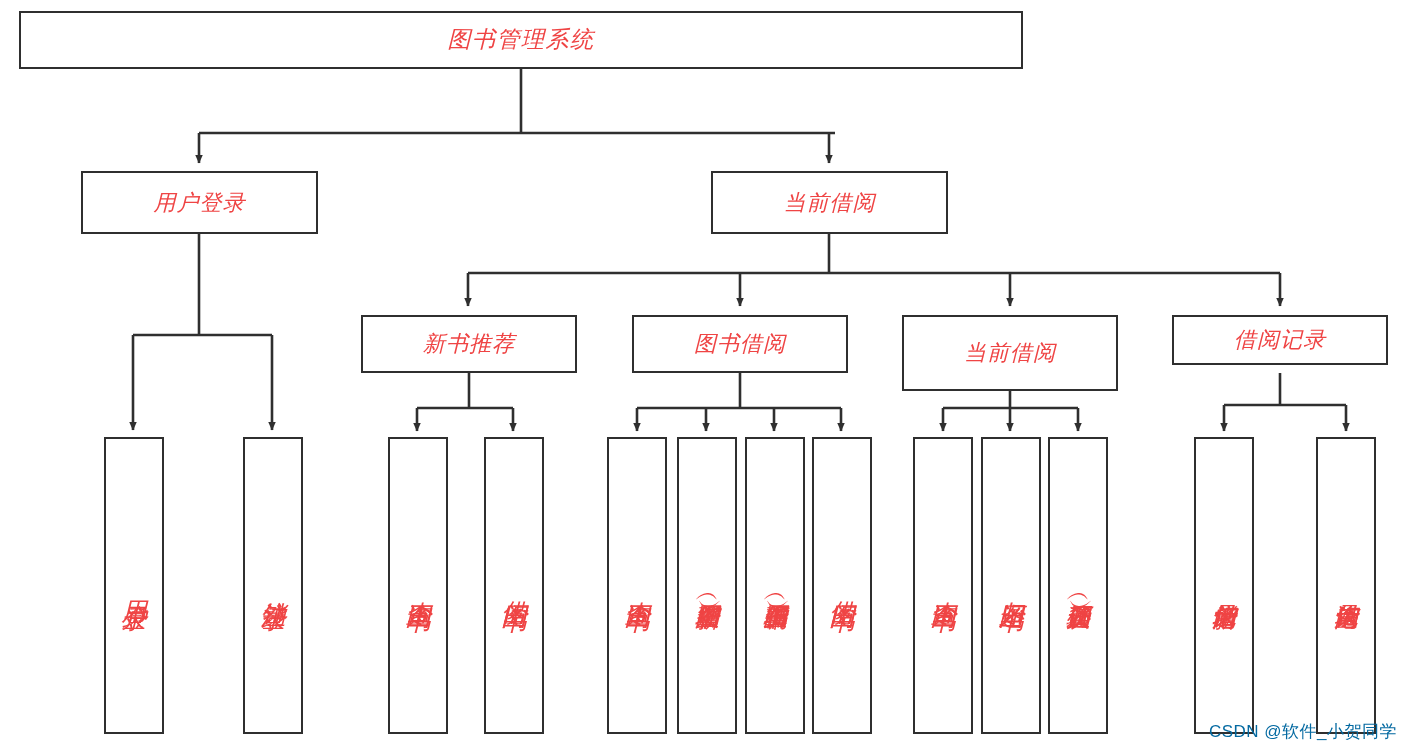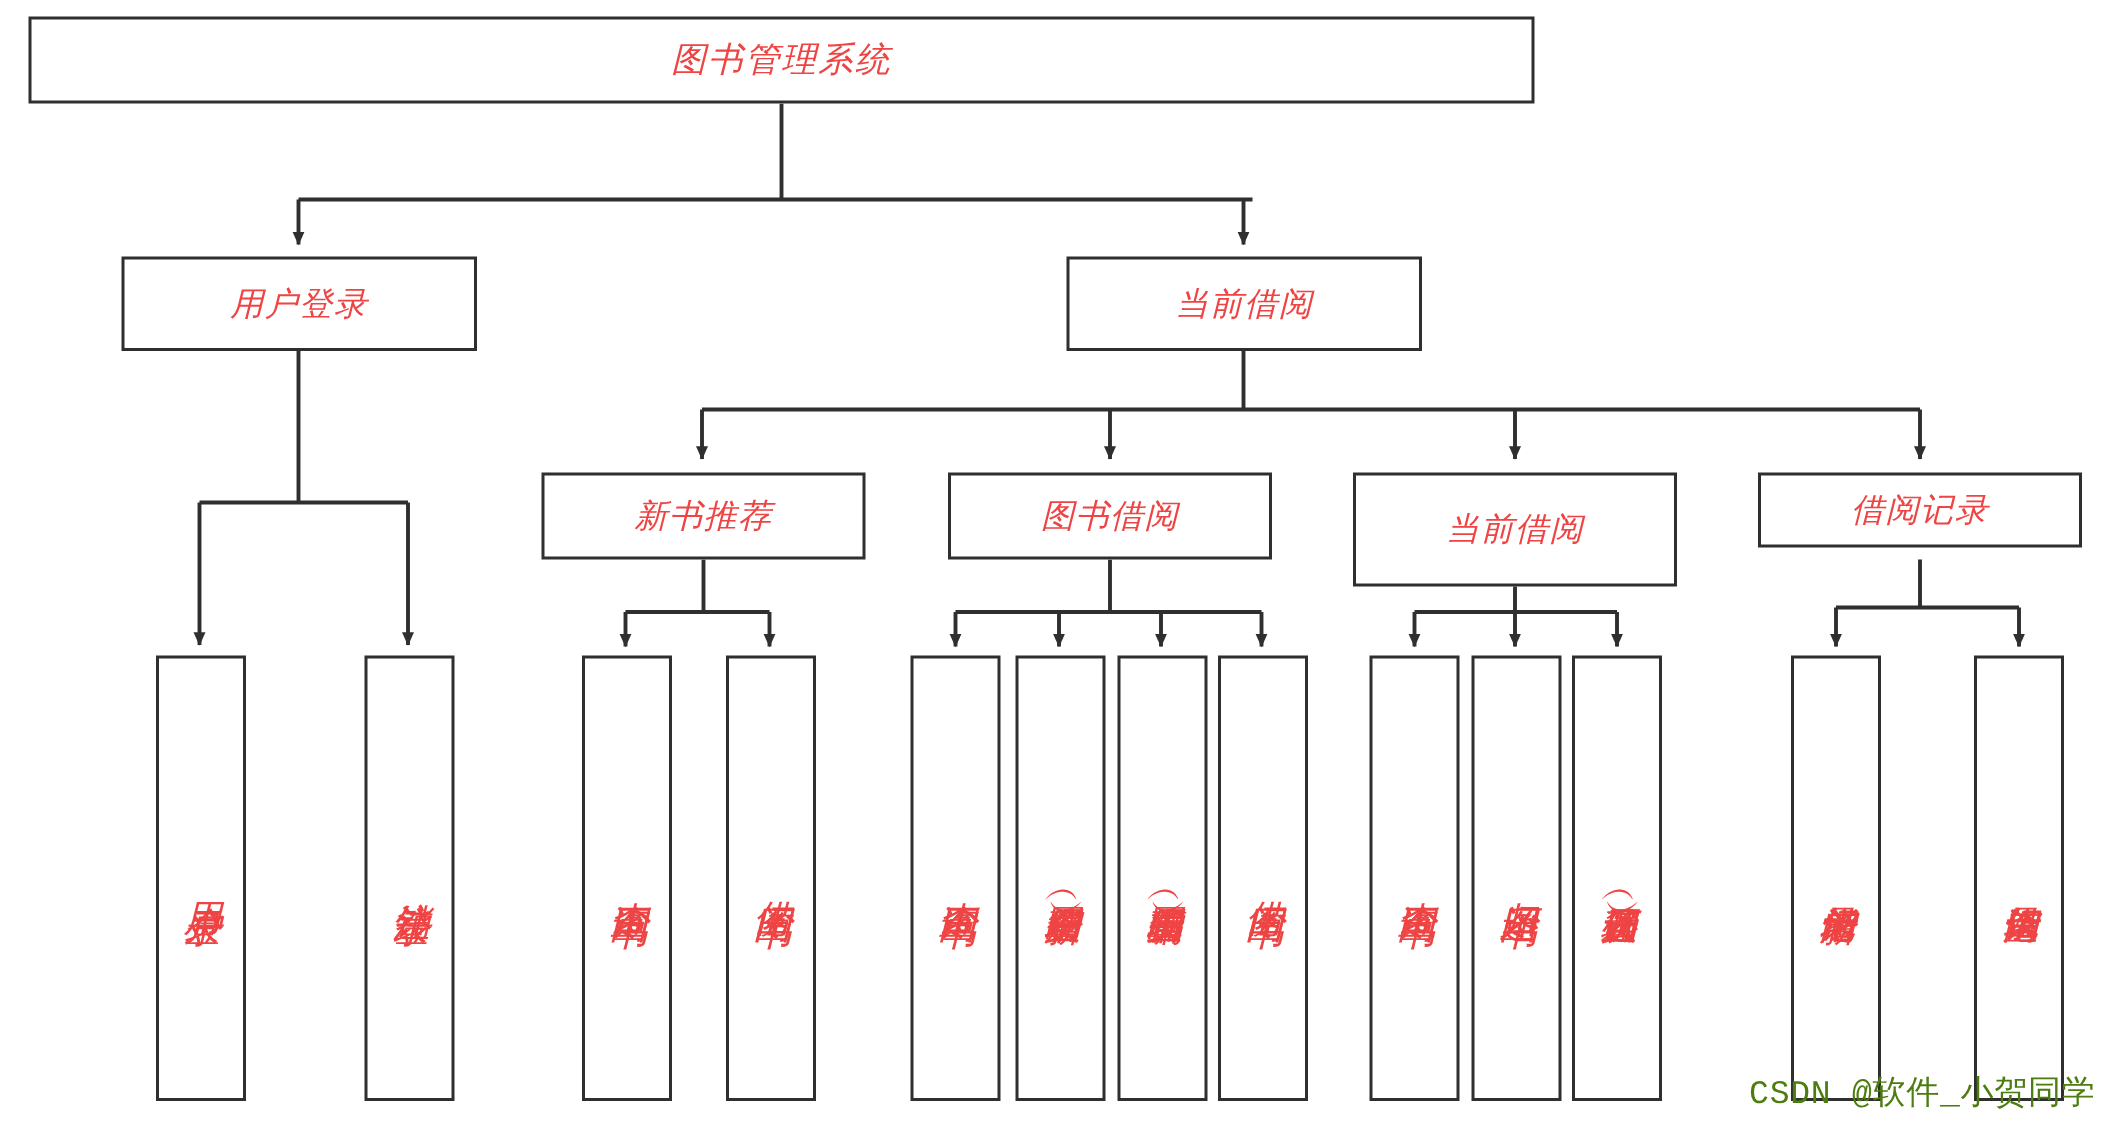--- a/index.html
+++ b/index.html
@@ -67,26 +67,26 @@
     max-height: 100%;
   }
   .node.vert.tight .lbl {
     font-size: 24px;
     letter-spacing: 0px;
   }
   #watermark {
     position: absolute;
     right: 8px;
     bottom: 4px;
-    font-size: 22px;
-    color: #4d7c0f;
+    font-size: 17px;
+    color: #0369a1;
     letter-spacing: 0.5px;
     z-index: 5;
     white-space: nowrap;
-    font-family: Liberation Mono, monospace;
+    font-family: Liberation Sans, sans-serif;
   }
 </style>
 </head>
 <body>
 
 <div id="canvas">
 
   <svg id="edges" viewBox="0 0 1405 747" width="1405" height="747">
     <defs>
       <marker id="arrow" markerWidth="10" markerHeight="10" refX="8.5" refY="4" orient="auto" markerUnits="userSpaceOnUse">

